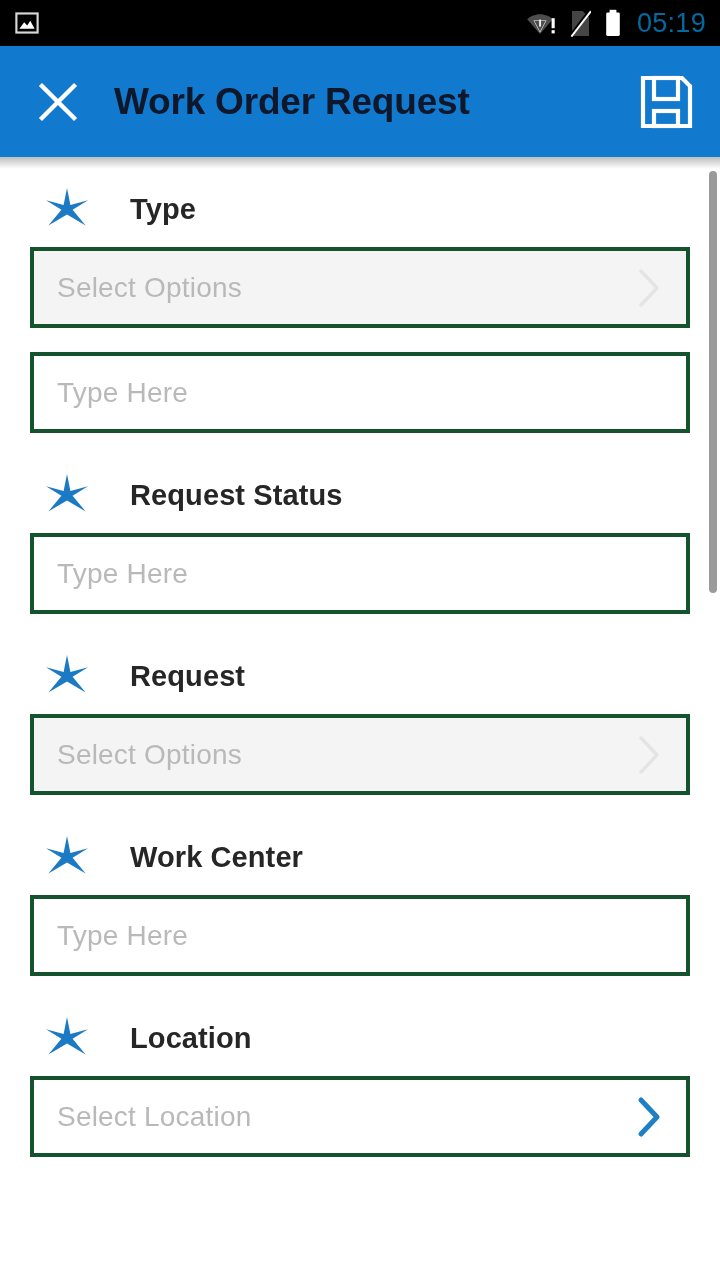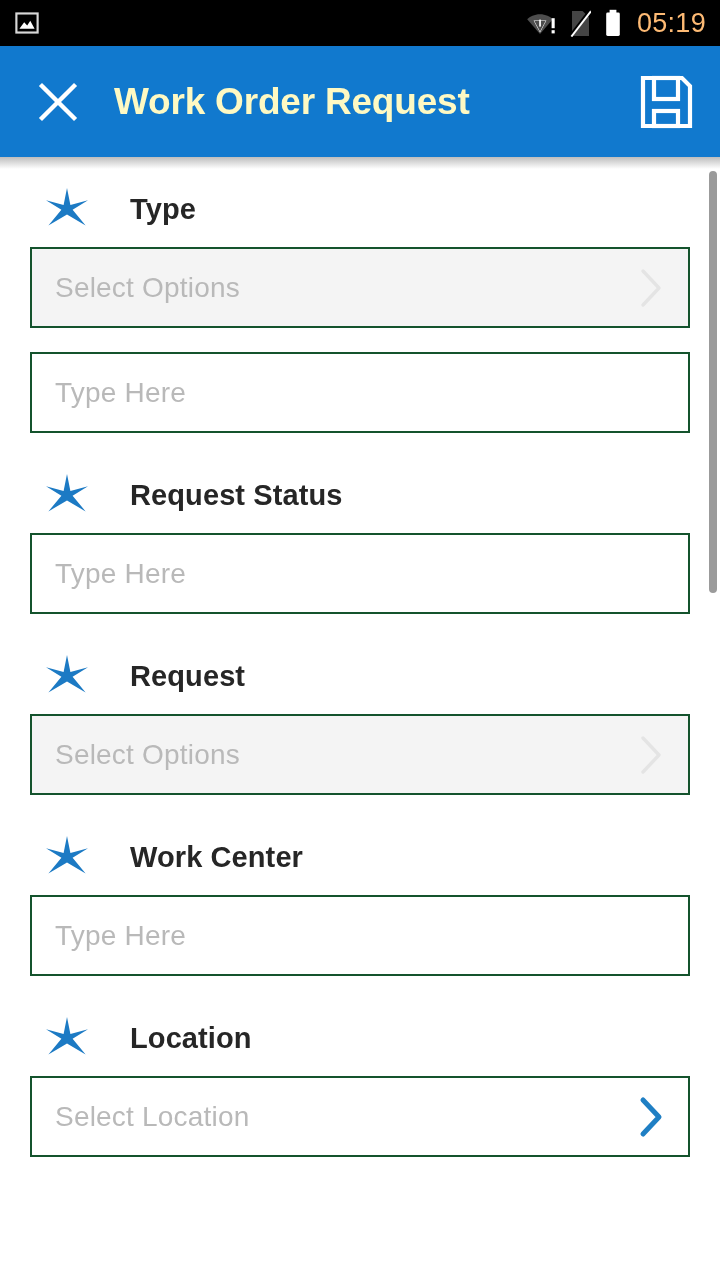--- a/index.html
+++ b/index.html
@@ -29,21 +29,21 @@
     align-items: center;
     gap: 10px;
   }
   .status-right {
     margin-left: auto;
     display: flex;
     align-items: center;
     gap: 13px;
   }
   .status-clock {
-    color: #fdba74;
+    color: #0369a1;
     font-size: 27px;
     font-weight: 400;
     letter-spacing: 0.3px;
     line-height: 1;
     padding-left: 2px;
   }
   .sicon {
     display: block;
     line-height: 0;
   }
@@ -69,21 +69,21 @@
   }
   .close-btn {
     width: 56px;
     height: 56px;
     display: flex;
     align-items: center;
     justify-content: center;
     flex: 0 0 auto;
   }
   .app-title {
-    color: #fef9c3;
+    color: #0f172a;
     font-size: 37px;
     font-weight: bold;
     letter-spacing: -0.2px;
     margin-left: 28px;
     white-space: nowrap;
   }
   .save-btn {
     margin-left: auto;
     width: 64px;
     height: 64px;
@@ -120,21 +120,21 @@
     margin-right: 18px;
   }
   .field-label {
     font-size: 29px;
     font-weight: bold;
     color: #262626;
     letter-spacing: 0.1px;
   }
   .field-control {
     height: 81px;
-    border: 2px solid #14532d;
+    border: 4px solid #14532d;
     box-sizing: border-box;
     display: flex;
     align-items: center;
     padding: 0 16px 0 23px;
     background: #ffffff;
   }
   .field-control.muted {
     background: #f4f4f4;
   }
   .field-placeholder {

